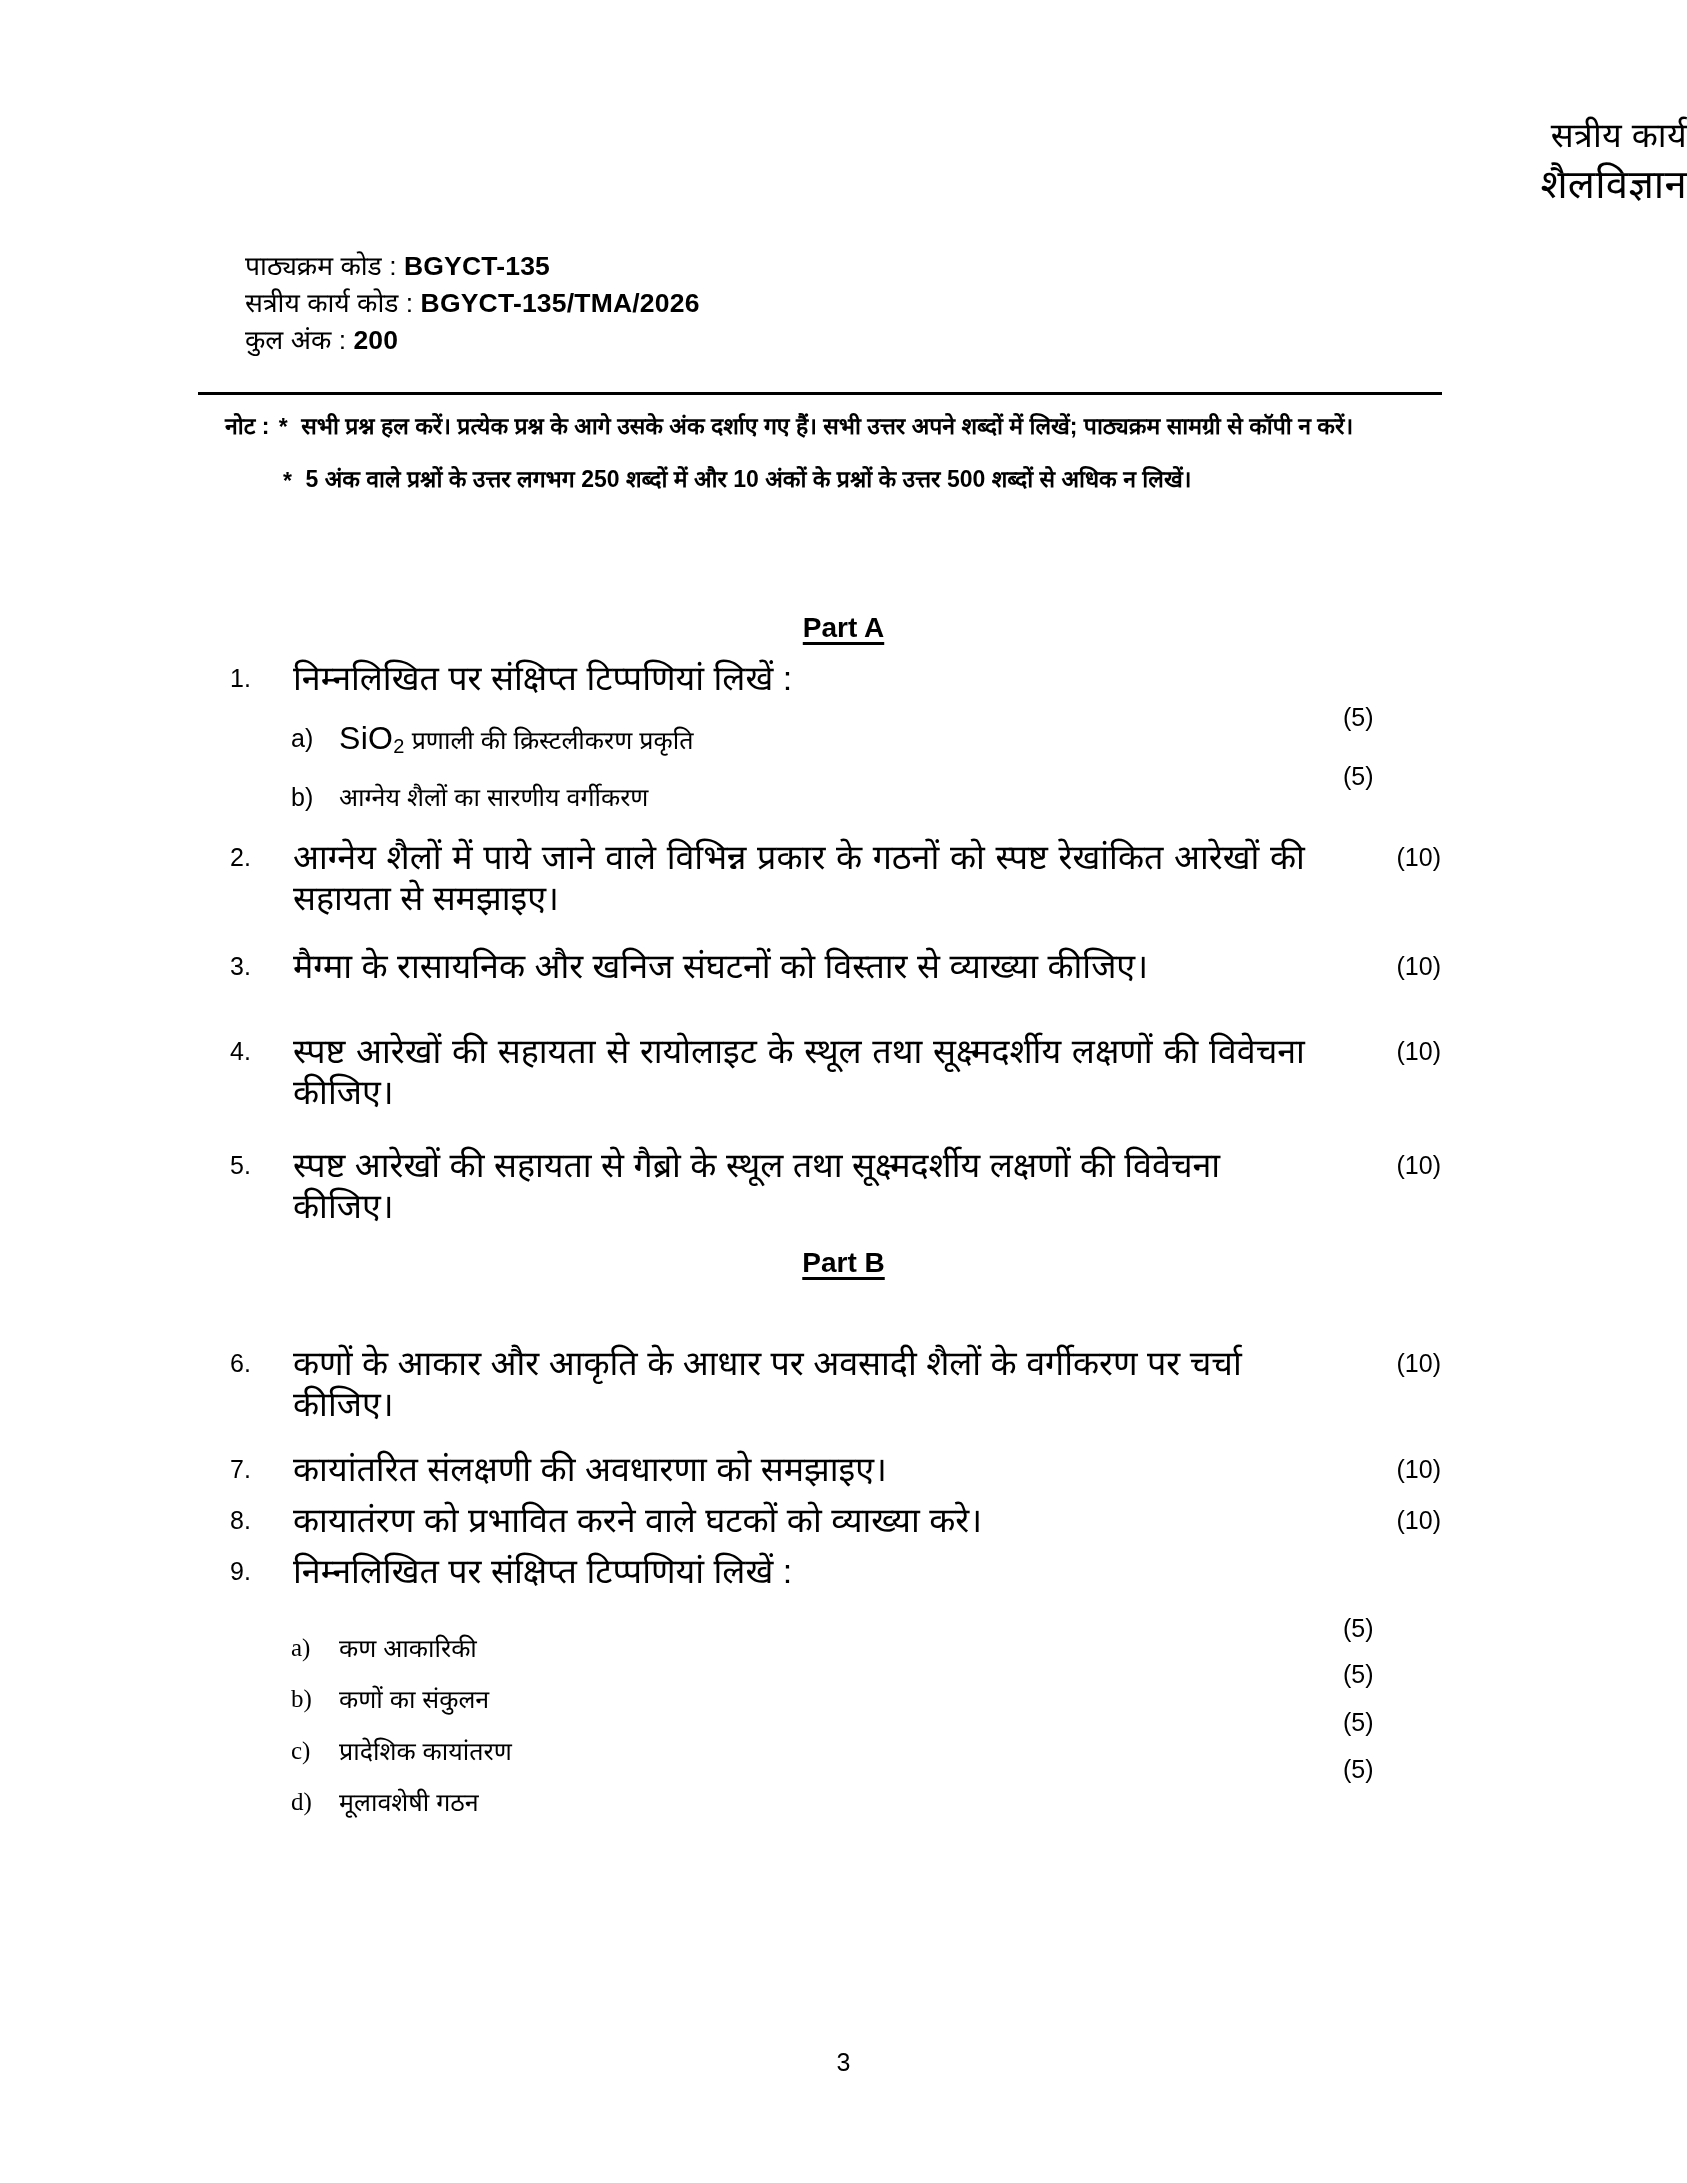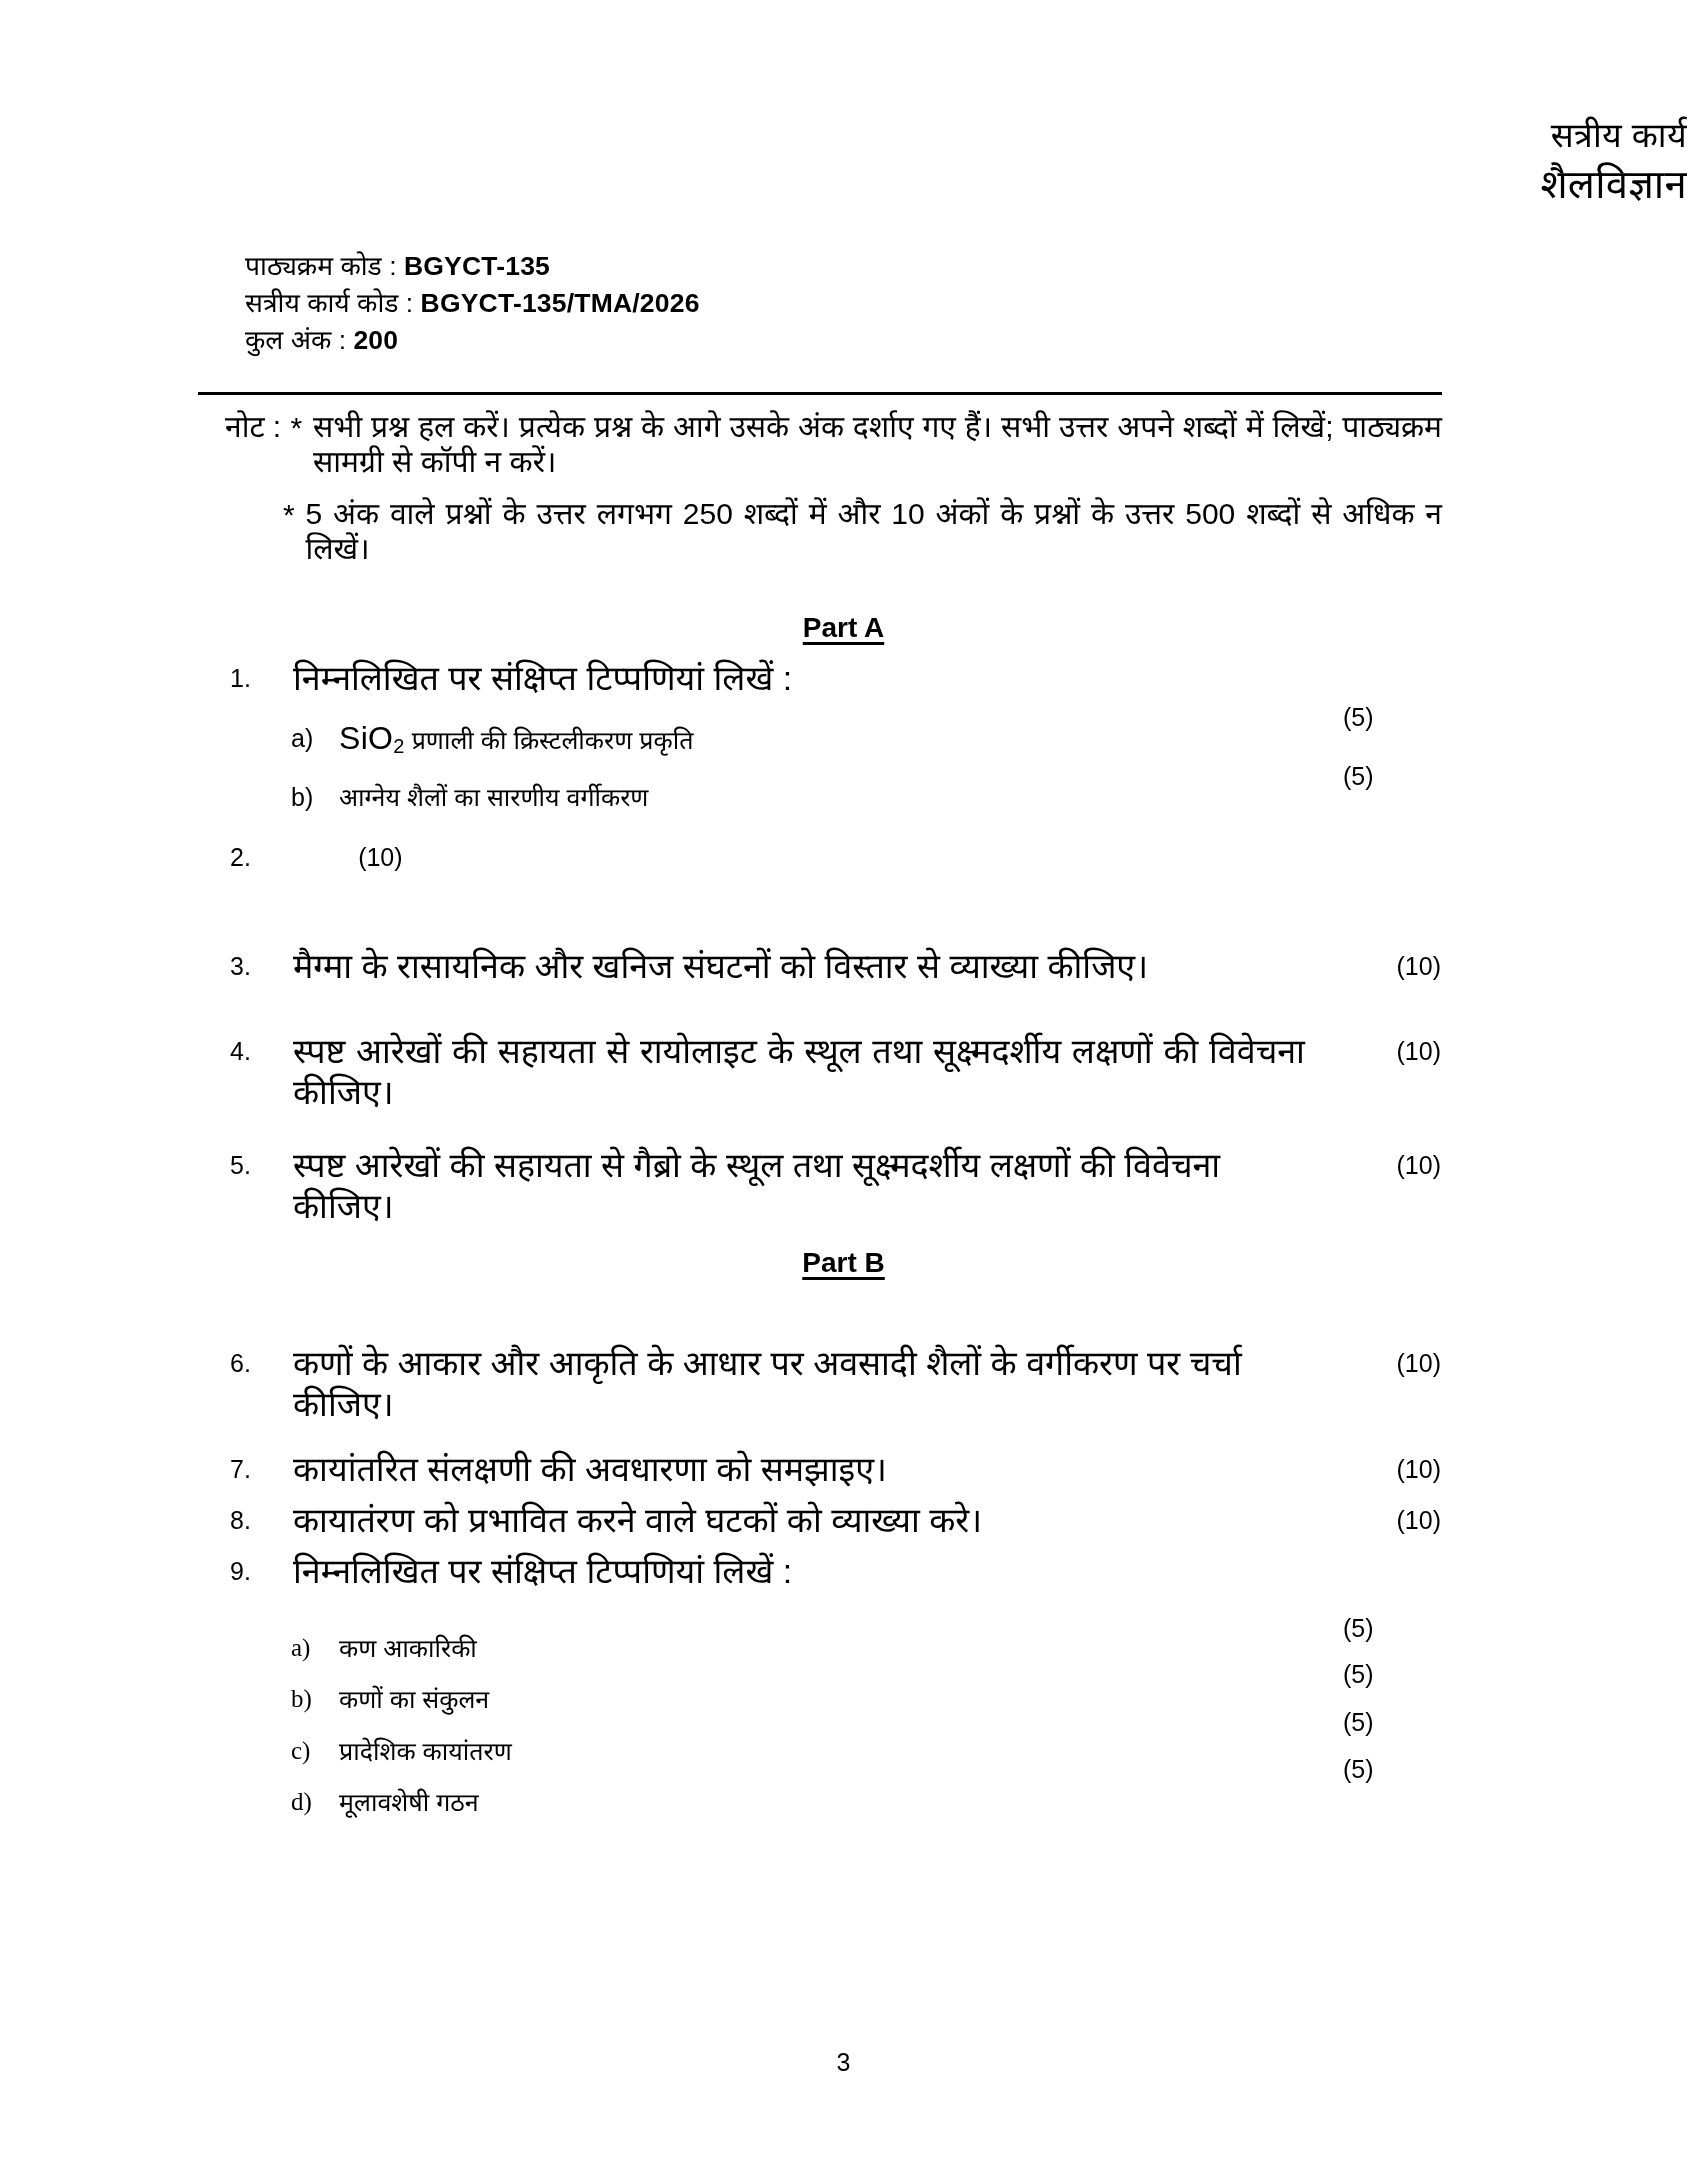--- a/index.html
+++ b/index.html
@@ -73,22 +73,23 @@
 
   
   .notes {
     position: absolute;
     top: 409px;
     left: 225px;
     width: 1217px;
   }
   .note-row {
     display: flex;
-    font-size: 30px;
+    font-size: 23px;
     line-height: 35px;
+    font-weight: bold;
   }
   .note-row.first { margin-bottom: 17px; }
   .note-label {
     flex: 0 0 auto;
     white-space: nowrap;
     padding-right: 9.3px;
   }
   .note-star {
     flex: 0 0 auto;
     width: 22.5px;
@@ -253,20 +254,21 @@
   </div>
 
   <div class="subrow" style="top:777px">
     <span class="subletter">b)</span>
     <span class="subtext">आग्नेय शैलों का सारणीय वर्गीकरण</span>
     <span class="submarks" style="position:relative;top:-21px">(5)</span>
   </div>
 
   <div class="qrow" style="top:837px">
     <span class="qnum">2.</span>
+    <span class="qbody justify">आग्नेय शैलों में पाये जाने वाले विभिन्न प्रकार के गठनों को स्पष्ट रेखांकित आरेखों की सहायता से समझाइए।</span>
     <span class="qmarks">(10)</span>
   </div>
 
   <div class="qrow" style="top:946px">
     <span class="qnum">3.</span>
     <span class="qbody">मैग्मा के रासायनिक और खनिज संघटनों को विस्तार से व्याख्या  कीजिए।</span>
     <span class="qmarks">(10)</span>
   </div>
 
   <div class="qrow" style="top:1031px">

